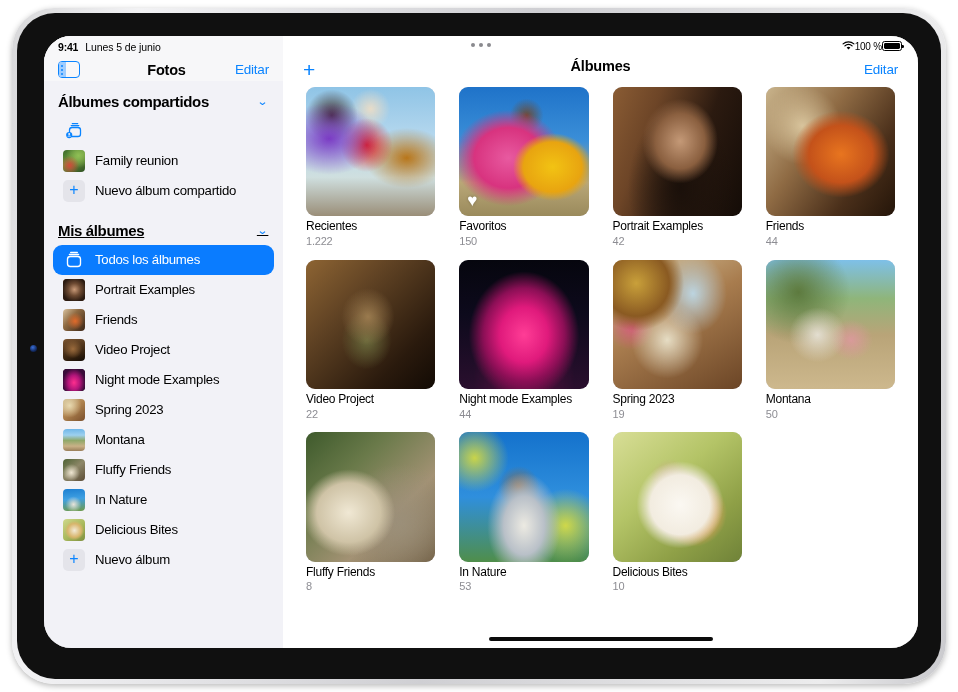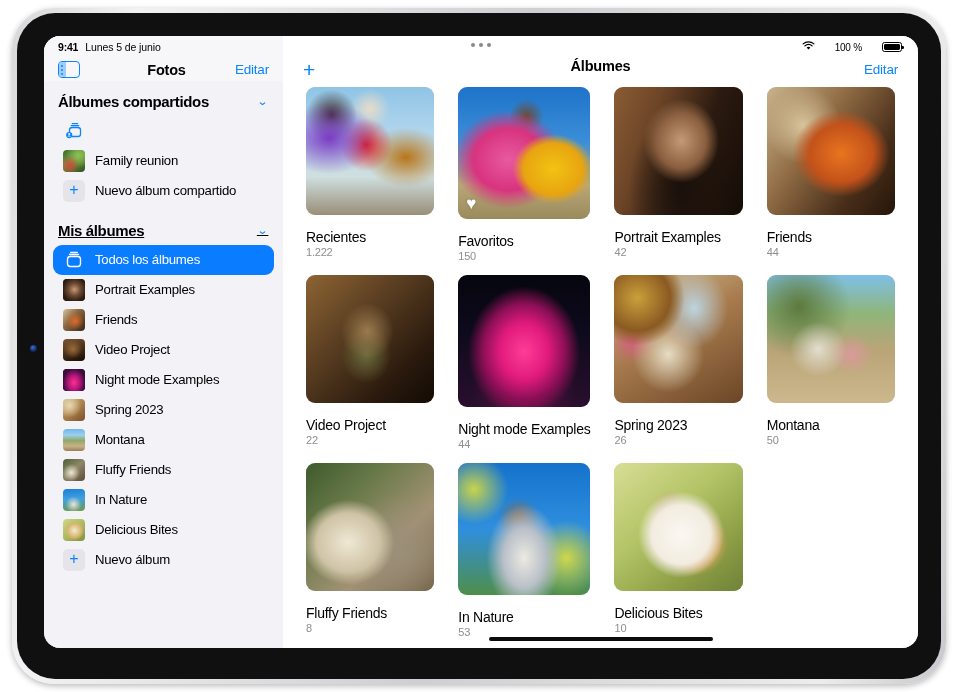--- a/index.html
+++ b/index.html
@@ -34,21 +34,21 @@
     border-radius: 38px;
     background: #101010;
     box-sizing: border-box;
   }
   #device-screen {
     position: absolute;
     left: 32px;
     top: 28px;
     width: 874px;
     height: 612px;
-    border-radius: 16px;
+    border-radius: 27px;
     overflow: hidden;
     background: #ffffff;
     box-sizing: border-box;
   }
   #front-camera {
     position: absolute;
     left: 18px;
     top: 337px;
     width: 7px;
     height: 7px;
@@ -67,21 +67,21 @@
     justify-content: space-between;
     padding: 0 16px 0 14px;
     box-sizing: border-box;
     font-size: 10.5px;
     font-weight: bold;
     color: #000;
     z-index: 20;
     pointer-events: none;
   }
   .status-left { display: flex; align-items: baseline; gap: 7px; }
-  .status-right { display: flex; align-items: center; gap: 20px; }
+  .status-right { display: flex; align-items: flex-start; gap: 0; }
   #status-time { letter-spacing: -0.2px; }
   #status-date { font-weight: normal; letter-spacing: -0.1px; }
   #battery-pct { font-weight: normal; font-size: 10px; letter-spacing: -0.2px;}
   .battery-shape {
     width: 20px; height: 9.5px;
     border: 1.1px solid #000;
     border-radius: 2.6px;
     position: relative;
     box-sizing: border-box;
   }
@@ -303,22 +303,22 @@
   .album-cell { display: flex; flex-direction: column; cursor: pointer; }
   .album-thumb {
     width: 100%;
     aspect-ratio: 1 / 1;
     border-radius: 9px;
     overflow: hidden;
     position: relative;
     background: #d5d5dc;
   }
   .album-name {
-    margin-top: 14px;
-    font-size: 14px;
+    margin-top: 4px;
+    font-size: 12px;
     color: #000;
     letter-spacing: -0.25px;
     line-height: 1.15;
     white-space: nowrap;
   }
   .album-count {
     margin-top: 1px;
     font-size: 11px;
     color: #8d8d93;
     letter-spacing: -0.2px;
@@ -616,21 +616,21 @@
           <div class="album-cell">
             <div class="album-thumb">
               <span class="ph" style="background:
                 radial-gradient(ellipse at 18% 18%, #c9a03a 0%, #8a5a22 22%, rgba(138,90,34,0) 32%),
                 radial-gradient(ellipse at 62% 26%, #bcd4e0 0%, rgba(188,212,224,0) 30%),
                 radial-gradient(ellipse at 42% 62%, #e6ddc4 0%, rgba(230,221,196,0) 34%),
                 radial-gradient(circle at 14% 52%, #d2607a 0%, rgba(210,96,122,0) 18%),
                 linear-gradient(150deg,#d6c49c 0%,#a87c4e 45%,#6b4526 100%);"></span>
             </div>
             <div class="album-name">Spring 2023</div>
-            <div class="album-count">26</div>
+            <div class="album-count">19</div>
           </div>
 
           <div class="album-cell">
             <div class="album-thumb">
               <span class="ph" style="background:
                 radial-gradient(ellipse at 40% 58%, #e3ded0 0%, rgba(227,222,208,0) 26%),
                 radial-gradient(ellipse at 66% 62%, #d99a9a 0%, rgba(217,154,154,0) 18%),
                 radial-gradient(ellipse at 25% 25%, #5d7a3e 0%, rgba(93,122,62,0) 38%),
                 linear-gradient(180deg,#7ec0e8 0%,#8fb57a 30%,#b9a478 58%,#cdb88d 100%);"></span>
             </div>

